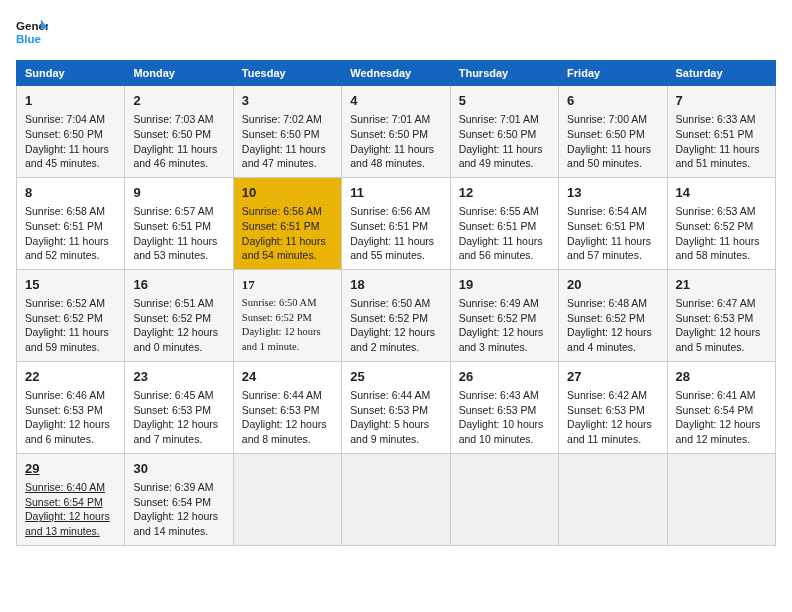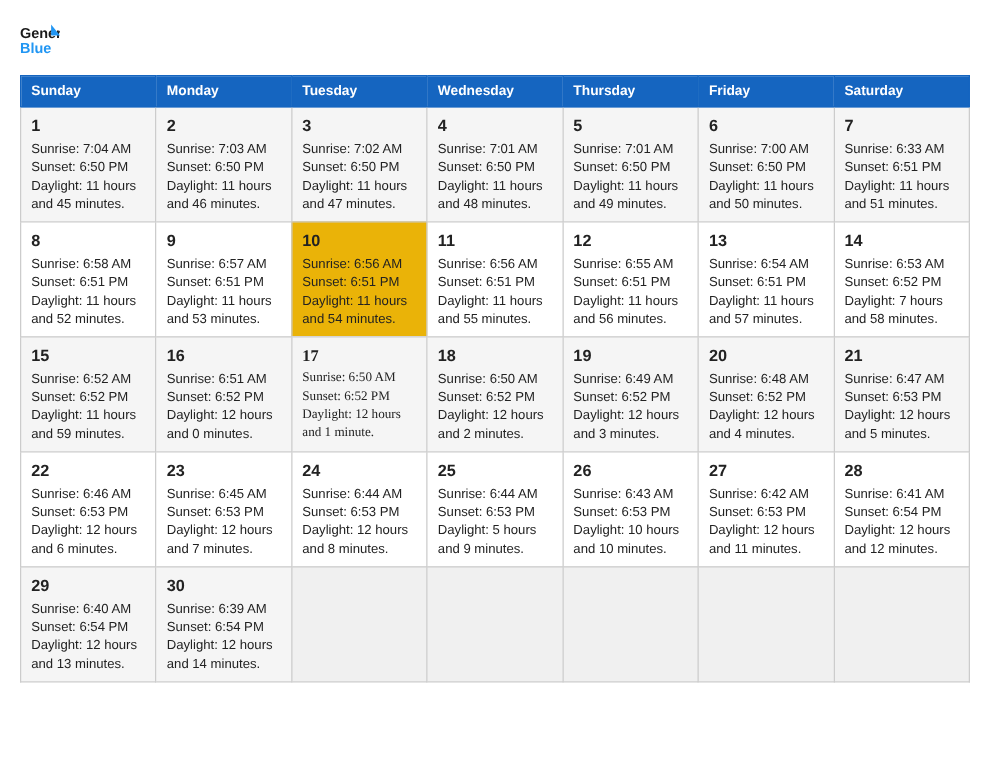--- a/index.html
+++ b/index.html
@@ -119,42 +119,42 @@
         <td style="background: rgb(245, 245, 245);"><span class="day-num">6</span><span>Sunrise: 7:00 AM</span><br><span>Sunset: 6:50 PM</span><br><span>Daylight: 11 hours and 50 minutes.</span></td>
         <td style="background: rgb(245, 245, 245);"><span class="day-num">7</span><span>Sunrise: 6:33 AM</span><br><span>Sunset: 6:51 PM</span><br><span>Daylight: 11 hours and 51 minutes.</span></td>
       </tr>
       <tr>
         <td style="background: rgb(255, 255, 255);"><span class="day-num">8</span><span>Sunrise: 6:58 AM</span><br><span>Sunset: 6:51 PM</span><br><span>Daylight: 11 hours and 52 minutes.</span></td>
         <td style="background: rgb(255, 255, 255);"><span class="day-num">9</span><span>Sunrise: 6:57 AM</span><br><span>Sunset: 6:51 PM</span><br><span>Daylight: 11 hours and 53 minutes.</span></td>
         <td style="background: #eab308;"><span class="day-num">10</span><span>Sunrise: 6:56 AM</span><br><span>Sunset: 6:51 PM</span><br><span>Daylight: 11 hours and 54 minutes.</span></td>
         <td style="background: rgb(255, 255, 255);"><span class="day-num">11</span><span>Sunrise: 6:56 AM</span><br><span>Sunset: 6:51 PM</span><br><span>Daylight: 11 hours and 55 minutes.</span></td>
         <td style="background: rgb(255, 255, 255);"><span class="day-num">12</span><span>Sunrise: 6:55 AM</span><br><span>Sunset: 6:51 PM</span><br><span>Daylight: 11 hours and 56 minutes.</span></td>
         <td style="background: rgb(255, 255, 255);"><span class="day-num">13</span><span>Sunrise: 6:54 AM</span><br><span>Sunset: 6:51 PM</span><br><span>Daylight: 11 hours and 57 minutes.</span></td>
-        <td style="background: rgb(255, 255, 255);"><span class="day-num">14</span><span>Sunrise: 6:53 AM</span><br><span>Sunset: 6:52 PM</span><br><span>Daylight: 7 hours and 58 minutes.</span></td>
+        <td style="background: rgb(255, 255, 255);"><span class="day-num">14</span><span>Sunrise: 6:53 AM</span><br><span>Sunset: 6:52 PM</span><br><span>Daylight: 11 hours and 58 minutes.</span></td>
       </tr>
       <tr>
         <td style="background: rgb(245, 245, 245);"><span class="day-num">15</span><span>Sunrise: 6:52 AM</span><br><span>Sunset: 6:52 PM</span><br><span>Daylight: 11 hours and 59 minutes.</span></td>
         <td style="background: rgb(245, 245, 245);"><span class="day-num">16</span><span>Sunrise: 6:51 AM</span><br><span>Sunset: 6:52 PM</span><br><span>Daylight: 12 hours and 0 minutes.</span></td>
         <td style="background: rgb(245, 245, 245); font-family: Liberation Serif, serif;"><span class="day-num">17</span><span>Sunrise: 6:50 AM</span><br><span>Sunset: 6:52 PM</span><br><span>Daylight: 12 hours and 1 minute.</span></td>
         <td style="background: rgb(245, 245, 245);"><span class="day-num">18</span><span>Sunrise: 6:50 AM</span><br><span>Sunset: 6:52 PM</span><br><span>Daylight: 12 hours and 2 minutes.</span></td>
         <td style="background: rgb(245, 245, 245);"><span class="day-num">19</span><span>Sunrise: 6:49 AM</span><br><span>Sunset: 6:52 PM</span><br><span>Daylight: 12 hours and 3 minutes.</span></td>
         <td style="background: rgb(245, 245, 245);"><span class="day-num">20</span><span>Sunrise: 6:48 AM</span><br><span>Sunset: 6:52 PM</span><br><span>Daylight: 12 hours and 4 minutes.</span></td>
         <td style="background: rgb(245, 245, 245);"><span class="day-num">21</span><span>Sunrise: 6:47 AM</span><br><span>Sunset: 6:53 PM</span><br><span>Daylight: 12 hours and 5 minutes.</span></td>
       </tr>
       <tr>
         <td style="background: rgb(255, 255, 255);"><span class="day-num">22</span><span>Sunrise: 6:46 AM</span><br><span>Sunset: 6:53 PM</span><br><span>Daylight: 12 hours and 6 minutes.</span></td>
         <td style="background: rgb(255, 255, 255);"><span class="day-num">23</span><span>Sunrise: 6:45 AM</span><br><span>Sunset: 6:53 PM</span><br><span>Daylight: 12 hours and 7 minutes.</span></td>
         <td style="background: rgb(255, 255, 255);"><span class="day-num">24</span><span>Sunrise: 6:44 AM</span><br><span>Sunset: 6:53 PM</span><br><span>Daylight: 12 hours and 8 minutes.</span></td>
         <td style="background: rgb(255, 255, 255);"><span class="day-num">25</span><span>Sunrise: 6:44 AM</span><br><span>Sunset: 6:53 PM</span><br><span>Daylight: 5 hours and 9 minutes.</span></td>
         <td style="background: rgb(255, 255, 255);"><span class="day-num">26</span><span>Sunrise: 6:43 AM</span><br><span>Sunset: 6:53 PM</span><br><span>Daylight: 10 hours and 10 minutes.</span></td>
         <td style="background: rgb(255, 255, 255);"><span class="day-num">27</span><span>Sunrise: 6:42 AM</span><br><span>Sunset: 6:53 PM</span><br><span>Daylight: 12 hours and 11 minutes.</span></td>
         <td style="background: rgb(255, 255, 255);"><span class="day-num">28</span><span>Sunrise: 6:41 AM</span><br><span>Sunset: 6:54 PM</span><br><span>Daylight: 12 hours and 12 minutes.</span></td>
       </tr>
       <tr>
-        <td style="background: rgb(245, 245, 245);"><span class="day-num">29</span><span>Sunrise: 6:40 AM</span><br><span>Sunset: 6:54 PM</span><br><span>Daylight: 12 hours and 13 minutes.</span></td>
+        <td style="background: rgb(245, 245, 245); text-decoration: underline;"><span class="day-num">29</span><span>Sunrise: 6:40 AM</span><br><span>Sunset: 6:54 PM</span><br><span>Daylight: 12 hours and 13 minutes.</span></td>
         <td style="background: rgb(245, 245, 245);"><span class="day-num">30</span><span>Sunrise: 6:39 AM</span><br><span>Sunset: 6:54 PM</span><br><span>Daylight: 12 hours and 14 minutes.</span></td>
         <td class="empty-cell"></td>
         <td class="empty-cell"></td>
         <td class="empty-cell"></td>
         <td class="empty-cell"></td>
         <td class="empty-cell"></td>
       </tr>
     </tbody>
 </table>
 

